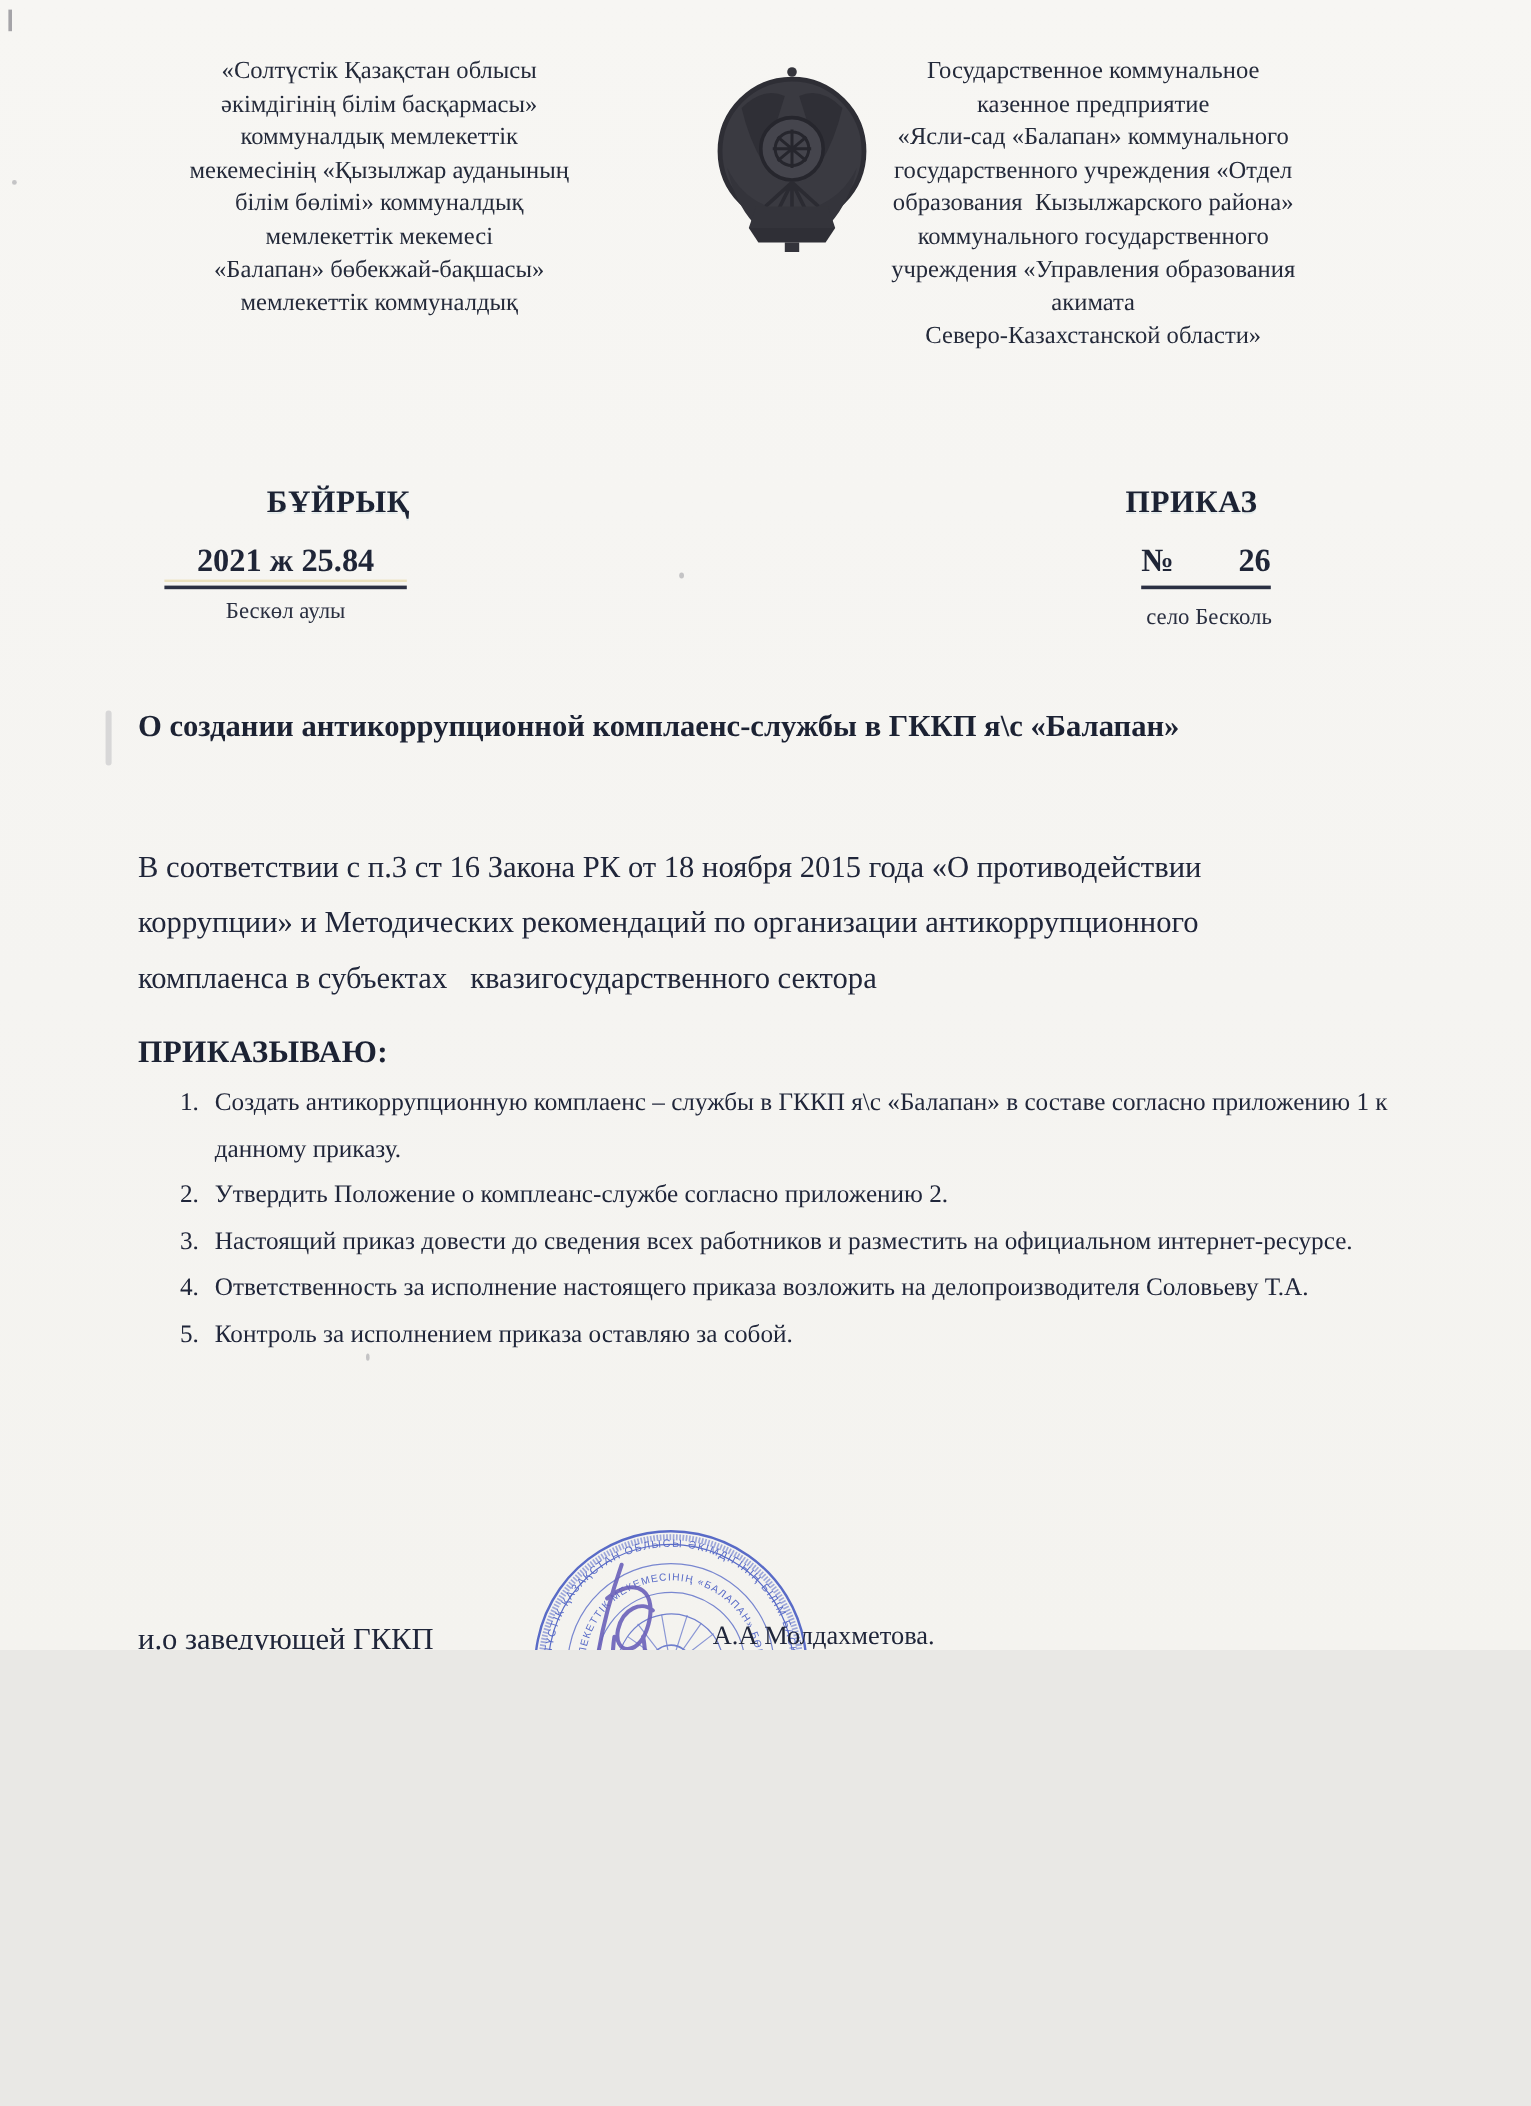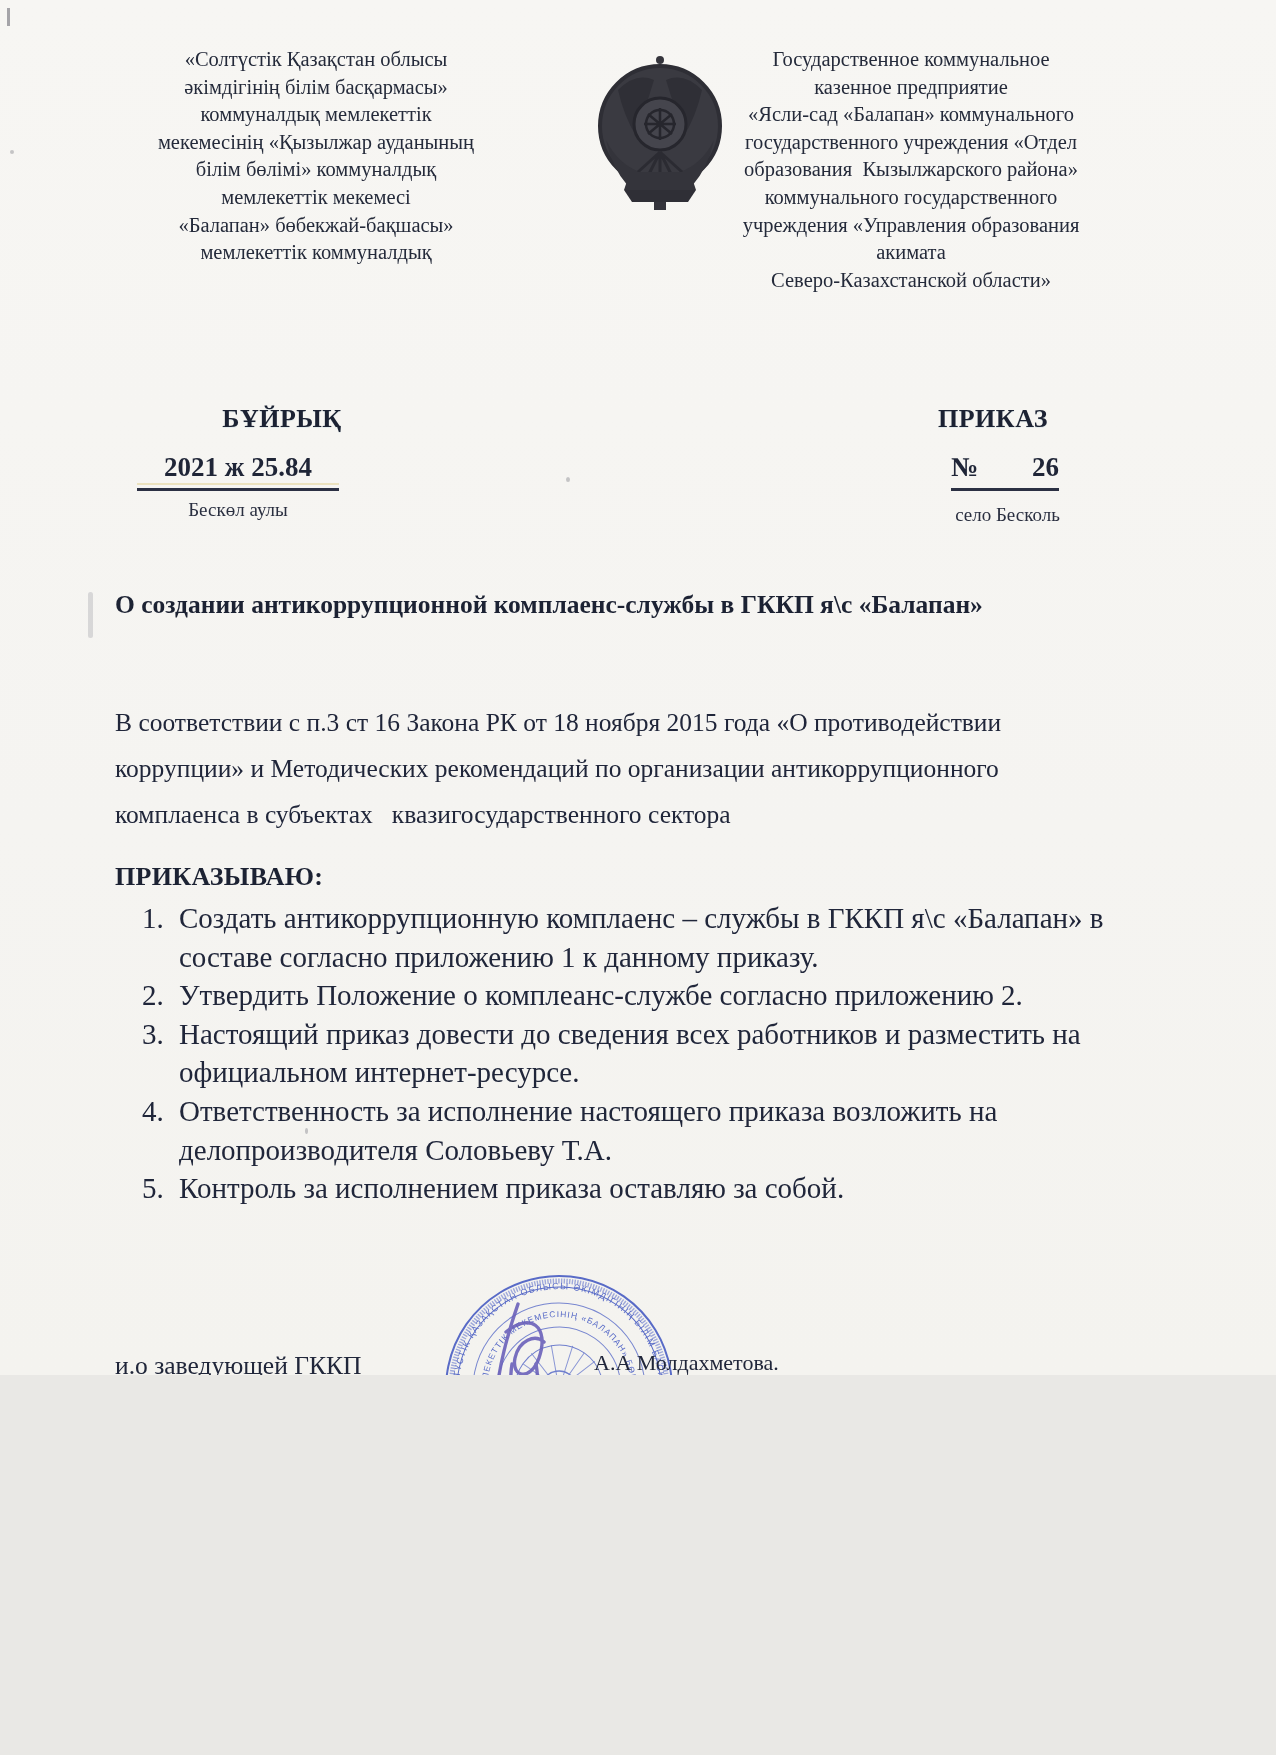--- a/index.html
+++ b/index.html
@@ -56,21 +56,21 @@
     position:absolute;left:115px;top:700px;width:1005px;
     font-size:25.5px;line-height:46px;color:#20263a;
     white-space:pre-wrap;
   }
   .directive{
     position:absolute;left:115px;top:849px;
     font-size:26px;font-weight:bold;letter-spacing:.3px;color:#1c2233;margin-top:13px;
   }
   .items{
     position:absolute;left:115px;top:899px;width:1045px;
-    font-size:29px;line-height:38.6px;color:#20263a;
+    font-size:21px;line-height:38.6px;color:#20263a;
   }
   .items ol{margin:0;padding:0 0 0 56px;list-style:decimal;}
   .items li{padding-left:8px;}
   .sig-position{
     position:absolute;left:115px;top:1345px;
     font-size:25.5px;line-height:41px;color:#20263a;z-index:3;
   }
   .sig-name{
     position:absolute;left:594px;top:1350px;
     font-size:22px;color:#20263a;z-index:3;

